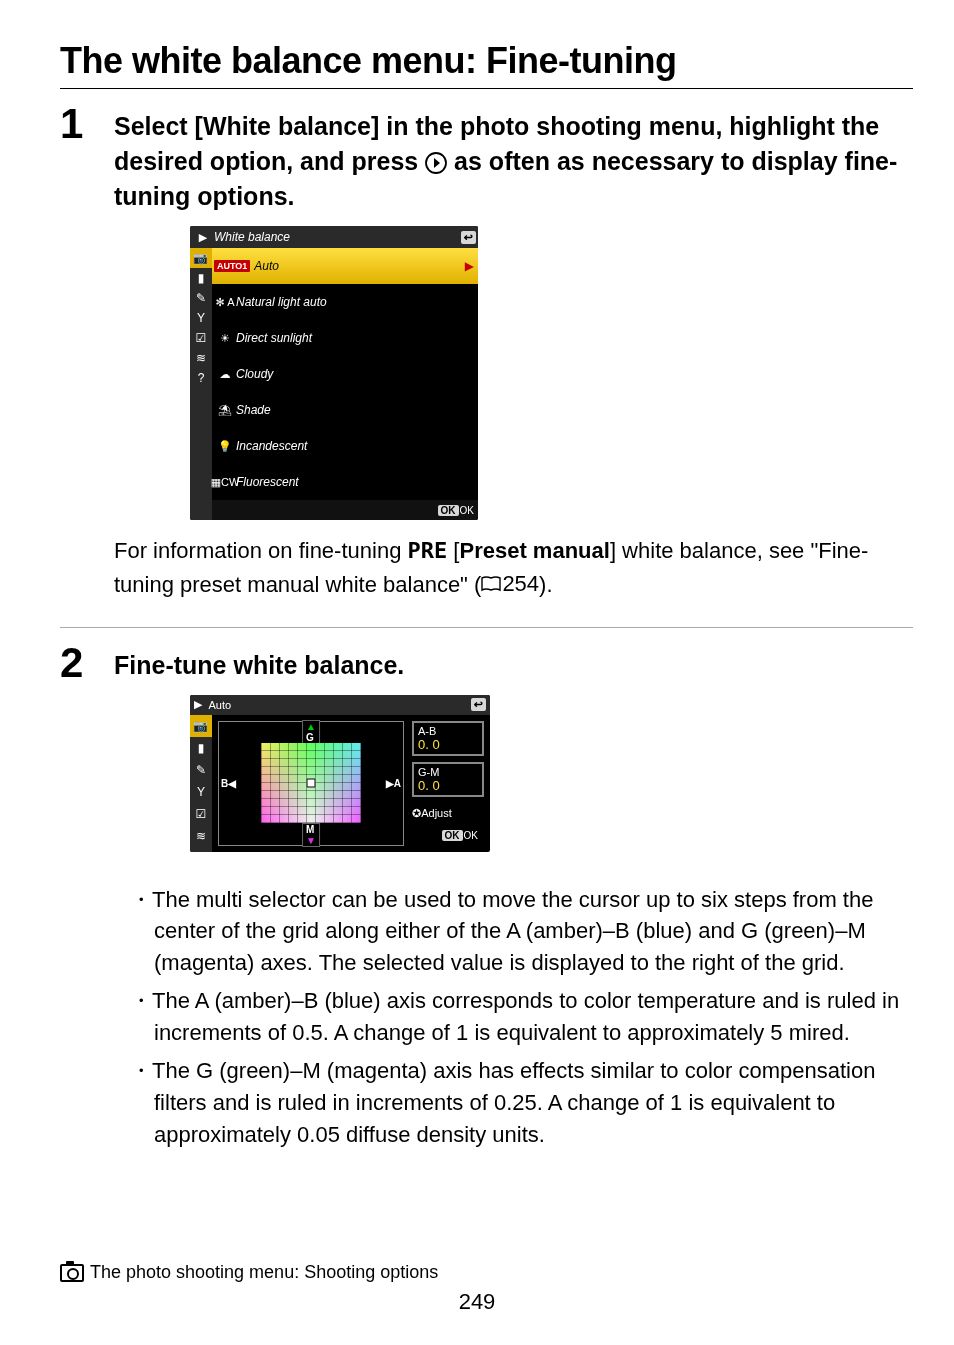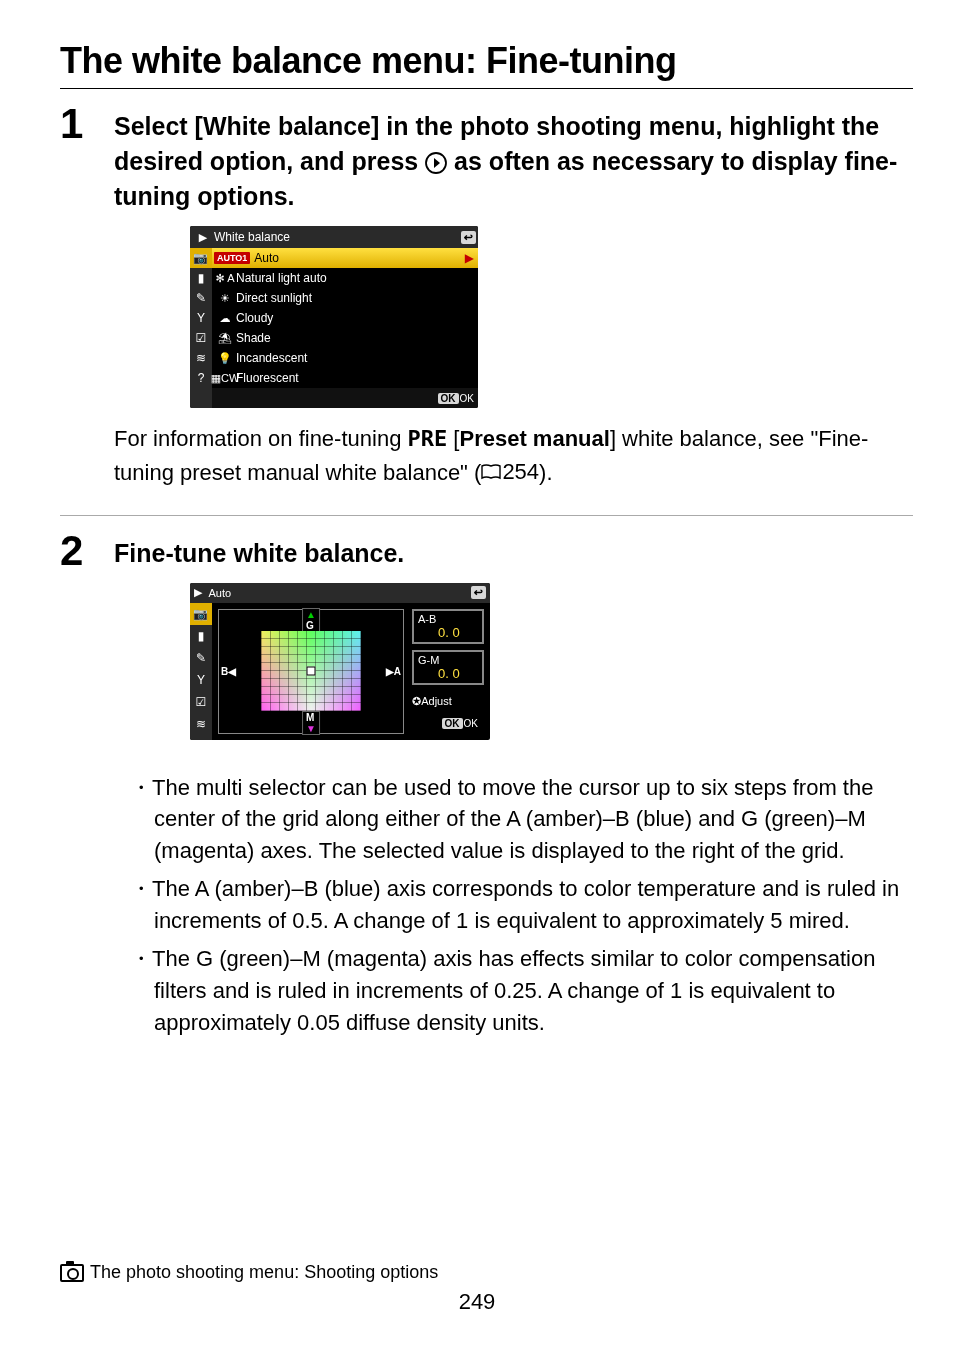--- a/index.html
+++ b/index.html
@@ -79,33 +79,33 @@
     font-family: Arial, sans-serif;
     font-size: 12px;
     color: #fff;
     margin: 12px 0 14px 76px;
     border-radius: 2px;
     overflow: hidden;
   }
   .menu-row {
     display: flex;
     align-items: center;
-    height: 20px;
+    height: 36px;
     padding: 0 2px;
   }
   .menu-header {
     background: #2a2a2a;
     height: 22px;
   }
   .menu-sideicon {
     width: 22px;
     display:flex;align-items:center;justify-content:center;
     font-size:11px;
   }
-  .menu-label { flex:1; }
+  .menu-label { flex:1;font-style:italic; }
   .menu-hl {
     background: linear-gradient(#ffe040,#e0b000);
     color:#000;
   }
   .menu-hl .menu-label { color:#000; }
   .auto1-badge {
     display:inline-block;background:#c40000;color:#fff;font-size:9px;
     font-weight:700;padding:1px 3px;margin-right:4px;border-radius:1px;
   }
   .menu-body { display:flex; }
@@ -148,21 +148,21 @@
       repeating-linear-gradient(90deg, rgba(0,0,0,.35) 0 1px, transparent 1px 9px);
   }
   .grid-cursor{position:absolute;top:50%;left:50%;width:7px;height:7px;border:1px solid #000;background:#fff;transform:translate(-50%,-50%);}
   .axis-lbl{position:absolute;font-size:10px;font-weight:700;}
   .axis-g{top:-2px;left:50%;transform:translateX(-50%);background:#000;border:1px solid #666;padding:0 3px;}
   .axis-m{bottom:-2px;left:50%;transform:translateX(-50%);background:#000;border:1px solid #666;padding:0 3px;}
   .axis-b{left:2px;top:50%;transform:translateY(-50%);}
   .axis-a{right:2px;top:50%;transform:translateY(-50%);}
   .ft-right{width:72px;display:flex;flex-direction:column;gap:6px;justify-content:center;}
   .val-box{border:2px solid #888;padding:2px 4px;font-size:11px;}
-  .val-box .vnum{color:#ffe040;font-size:13px;margin-left:20px;}
+  .val-box .vnum{color:#ffe040;font-size:13px;}
   .adjust-row{font-size:11px;margin-top:4px;white-space:nowrap;}
   .ft-footer{height:20px;display:flex;align-items:center;justify-content:flex-end;padding-right:6px;}
   
   .bullets { padding-left: 76px; }
   .bullet {
     font-size: 22px;
     line-height: 1.45;
     margin-bottom: 6px;
     text-indent: -18px;
     padding-left: 18px;

